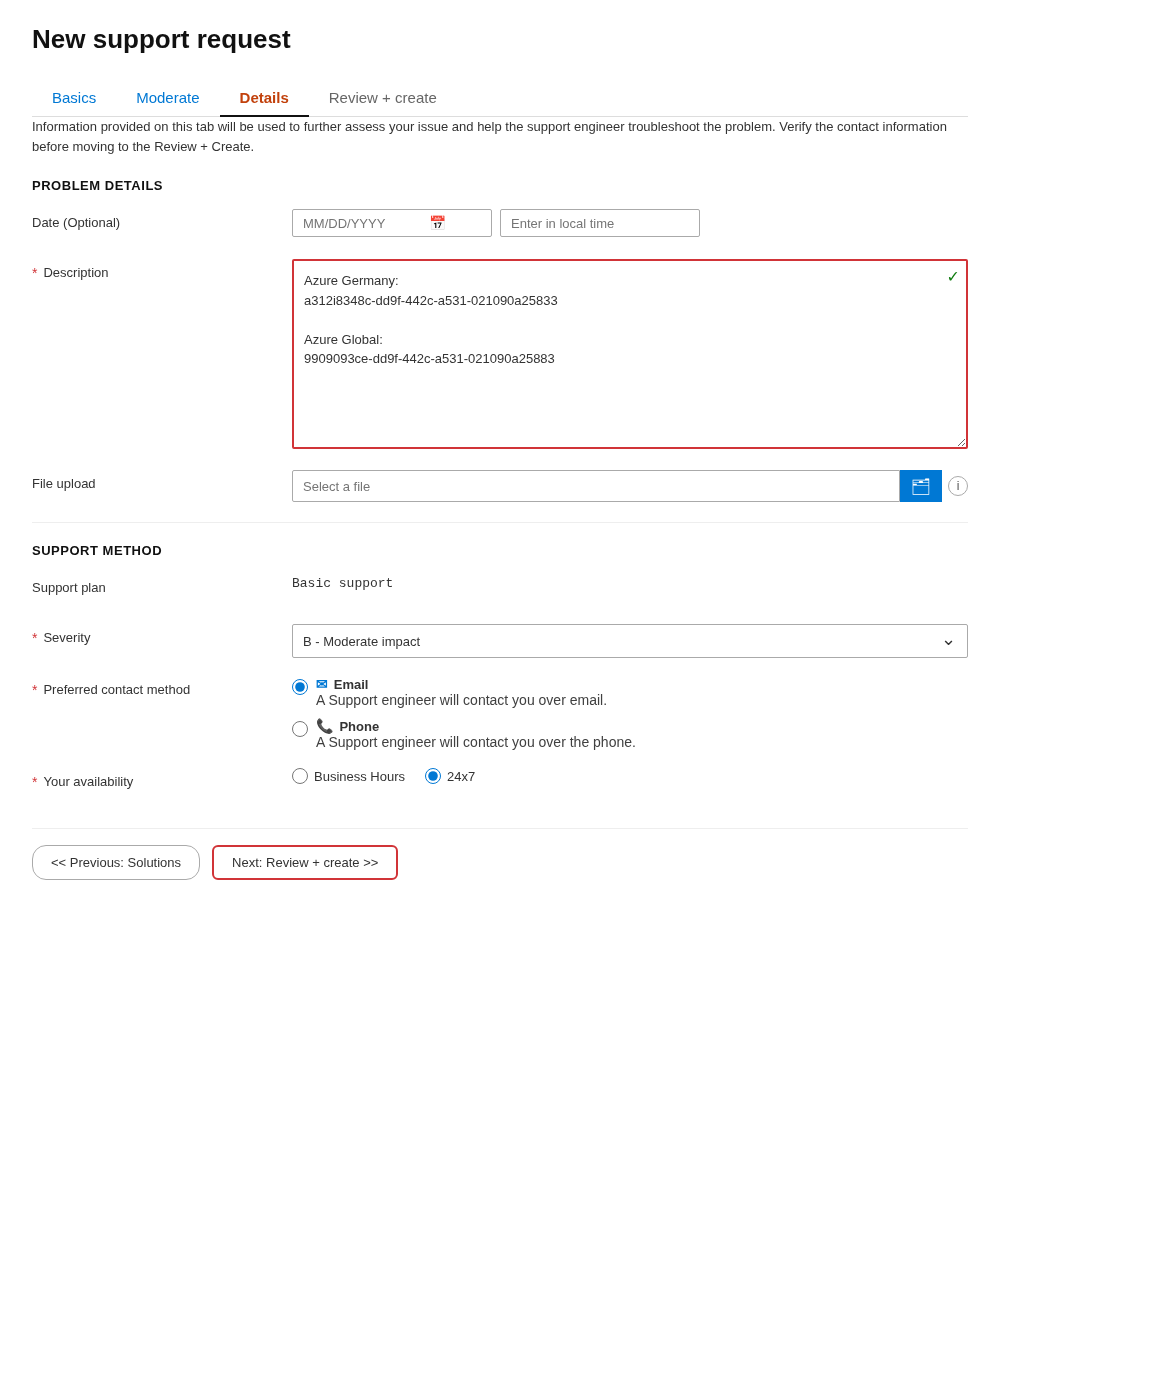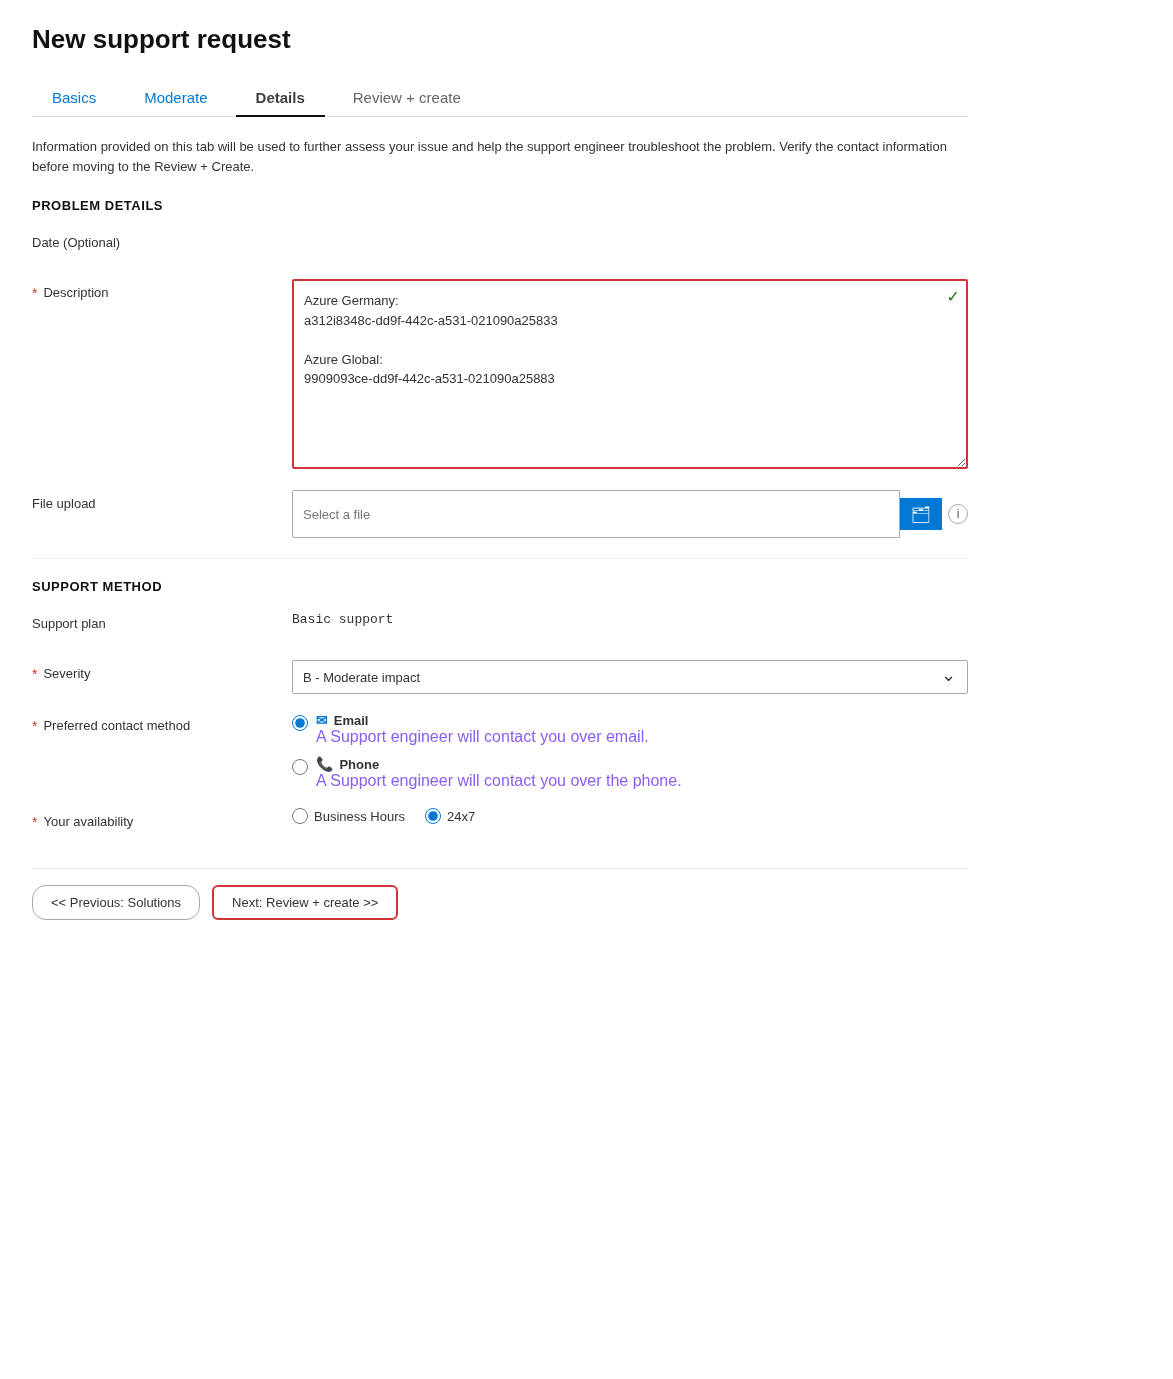--- a/index.html
+++ b/index.html
@@ -13,35 +13,34 @@
     }
     h1 {
       font-size: 26px;
       font-weight: 600;
       color: #111;
       margin-bottom: 24px;
     }
     .tabs {
       display: flex;
       border-bottom: 1px solid #ddd;
-      margin-bottom: 20px;
-      gap: 8px;
+      gap: 0;
     }
     .tab {
       padding: 10px 20px;
       cursor: pointer;
       font-size: 15px;
       color: #0078d4;
       background: none;
       border: none;
       outline: none;
       position: relative;
     }
     .tab.active {
-      color: #404040;
+      color: #c2410c;
       font-weight: 600;
     }
     .tab.active::after {
       content: '';
       position: absolute;
       bottom: -1px;
       left: 0;
       right: 0;
       height: 2px;
       background: #111;
@@ -151,21 +150,21 @@
       gap: 0;
       align-items: center;
     }
     .file-input {
       border: 1px solid #aaa;
       border-radius: 2px 0 0 2px;
       padding: 5px 10px;
       font-size: 13px;
       color: #aaa;
       flex: 1;
-      height: 48px;
+      height: 32px;
     }
     .file-btn {
       background: #0078d4;
       border: 1px solid #0078d4;
       color: #fff;
       padding: 5px 10px;
       cursor: pointer;
       font-size: 16px;
       height: 32px;
       display: flex;
@@ -245,22 +244,22 @@
       flex-direction: column;
     }
     .radio-title {
       font-weight: 700;
       font-size: 13px;
       display: flex;
       align-items: center;
       gap: 6px;
     }
     .radio-desc {
-      font-size: 16px;
-      color: #8b5cf6;
+      font-size: 14px;
+      color: #404040;
     }
     .email-icon, .phone-icon {
       color: #0078d4;
       font-size: 14px;
     }
     .availability-row {
       display: flex;
       align-items: center;
       gap: 20px;
     }
@@ -319,20 +318,29 @@
   <button class="tab active">Details</button>
   <button class="tab inactive-gray">Review + create</button>
 </div>
 
 <p class="description-text">Information provided on this tab will be used to further assess your issue and help the support engineer troubleshoot the problem. Verify the contact information before moving to the Review + Create.</p>
 
 <div class="section-header">PROBLEM DETAILS</div>
 
 <div class="form-row">
   <div class="form-label">Date (Optional)</div>
+  <div class="form-control-area">
+    <div class="date-row">
+      <div class="date-input">
+        <input type="text" placeholder="MM/DD/YYYY" style="">
+        <span class="calendar-icon">📅</span>
+      </div>
+      <input type="text" class="time-input" placeholder="Enter in local time" style="">
+    </div>
+  </div>
 </div>
 
 <div class="form-row">
   <div class="form-label">
     <span class="required-star">*</span>
     <span>Description</span>
   </div>
   <div class="form-control-area description-wrapper">
     <textarea class="description-textarea" style="">Azure Germany:
 a312i8348c-dd9f-442c-a531-021090a25833

